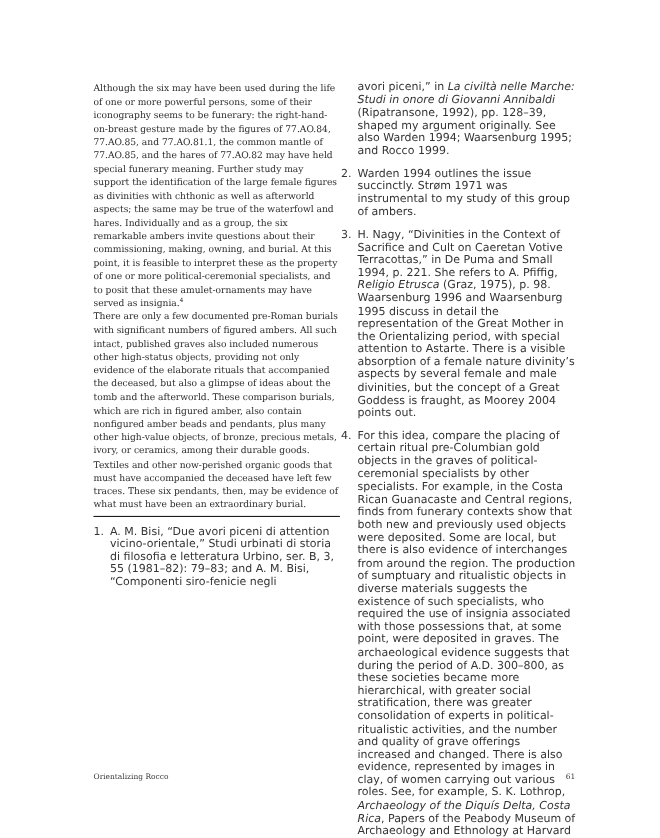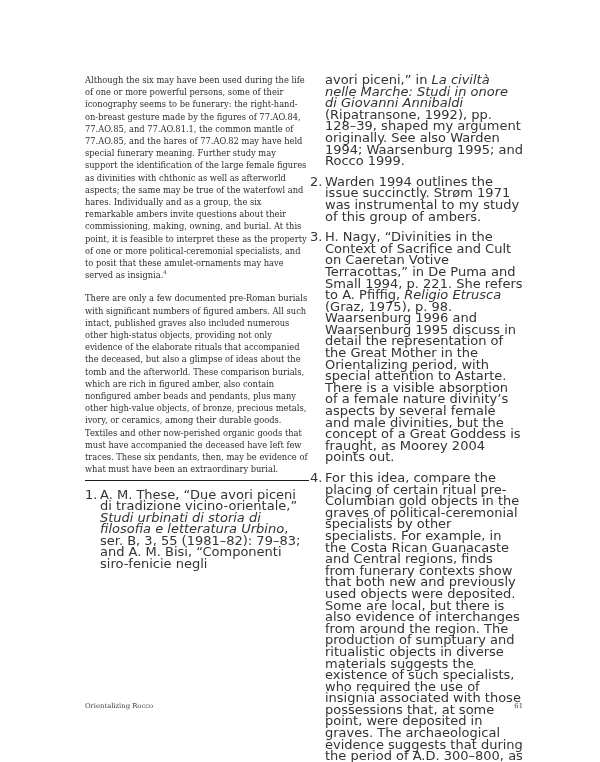--- a/index.html
+++ b/index.html
@@ -22,40 +22,40 @@
     left: 310px;
     width: 214px;
   }
   .body-para {
     font-family: "DejaVu Serif", "Liberation Serif", serif;
     font-size: 8.3px;
     line-height: 12.2px;
     text-align: left;
     color: #2e2e2e;
   }
-  .body-para + .body-para { margin-top: 11px; }
+  .body-para + .body-para { margin-top: 0; }
   sup { font-size: 0.62em; vertical-align: super; line-height: 0; }
   .notes-heading {
     margin-top: 15px;
     font-family: "DejaVu Serif", "Liberation Serif", serif;
     font-size: 7px;
     font-weight: bold;
     letter-spacing: 1.3px;
     color: #1f1f1f;
   }
   .notes-rule {
     margin-top: 4px;
     border: none;
     border-top: 1.6px solid #1c1c1c;
     width: 100%;
   }
   .note {
     display: flex;
     font-family: "DejaVu Sans", "Liberation Sans", sans-serif;
-    font-size: 13px;
+    font-size: 10px;
     line-height: 11.6px;
     color: #333333;
   }
   .note + .note { margin-top: 9px; }
   .col-left .note { margin-top: 8px; }
   .note-number { width: 15px; flex: none; }
   .note-body { flex: 1; text-align: left; }
   .footer {
     position: absolute;
     left: 85px;
@@ -75,21 +75,21 @@
 <div class="page">
 
   <div class="col col-left">
     <p class="body-para"><span>Although the six may have been used during the life of one or more powerful persons, some of their iconography seems to be funerary: the right-hand-on-breast gesture made by the figures of 77.AO.84, 77.AO.85, and 77.AO.81.1, the common mantle of 77.AO.85, and the hares of 77.AO.82 may have held special funerary meaning. Further study may support the identification of the large female figures as divinities with chthonic as well as afterworld aspects; the same may be true of the waterfowl and hares. Individually and as a group, the six remarkable ambers invite questions about their commissioning, making, owning, and burial. At this point, it is feasible to interpret these as the property of one or more political-ceremonial specialists, and to posit that these amulet-ornaments may have served as insignia.</span><sup>4</sup></p>
     <p class="body-para"><span>There are only a few documented pre-Roman burials with significant numbers of figured ambers. All such intact, published graves also included numerous other high-status objects, providing not only evidence of the elaborate rituals that accompanied the deceased, but also a glimpse of ideas about the tomb and the afterworld. These comparison burials, which are rich in figured amber, also contain nonfigured amber beads and pendants, plus many other high-value objects, of bronze, precious metals, ivory, or ceramics, among their durable goods. Textiles and other now-perished organic goods that must have accompanied the deceased have left few traces. These six pendants, then, may be evidence of what must have been an extraordinary burial.</span></p>
 
     <hr class="notes-rule">
 
     <div class="note">
       <span class="note-number">1.</span>
-      <span class="note-body"><span>A. M. These, “Due avori piceni di tradizione vicino-orientale,” </span><span style="font-style: italic;">Studi urbinati di storia di filosofia e letteratura Urbino</span><span>, ser. B, 3, 55 (1981–82): 79–83; and A. M. Bisi, “Componenti siro-fenicie negli</span></span>
+      <span class="note-body"><span>A. M. Bisi, “Due avori piceni di attention vicino-orientale,” </span><span style="">Studi urbinati di storia di filosofia e letteratura Urbino</span><span>, ser. B, 3, 55 (1981–82): 79–83; and A. M. Bisi, “Componenti siro-fenicie negli</span></span>
     </div>
   </div>
 
   <div class="col col-right">
     <div class="note">
       <span class="note-number"></span>
       <span class="note-body"><span>avori piceni,” in </span><span style="font-style: italic;">La civiltà nelle Marche: Studi in onore di Giovanni Annibaldi</span><span> (Ripatransone, 1992), pp. 128–39, shaped my argument originally. See also Warden 1994; Waarsenburg 1995; and Rocco 1999.</span></span>
     </div>
     <div class="note">
       <span class="note-number">2.</span>

